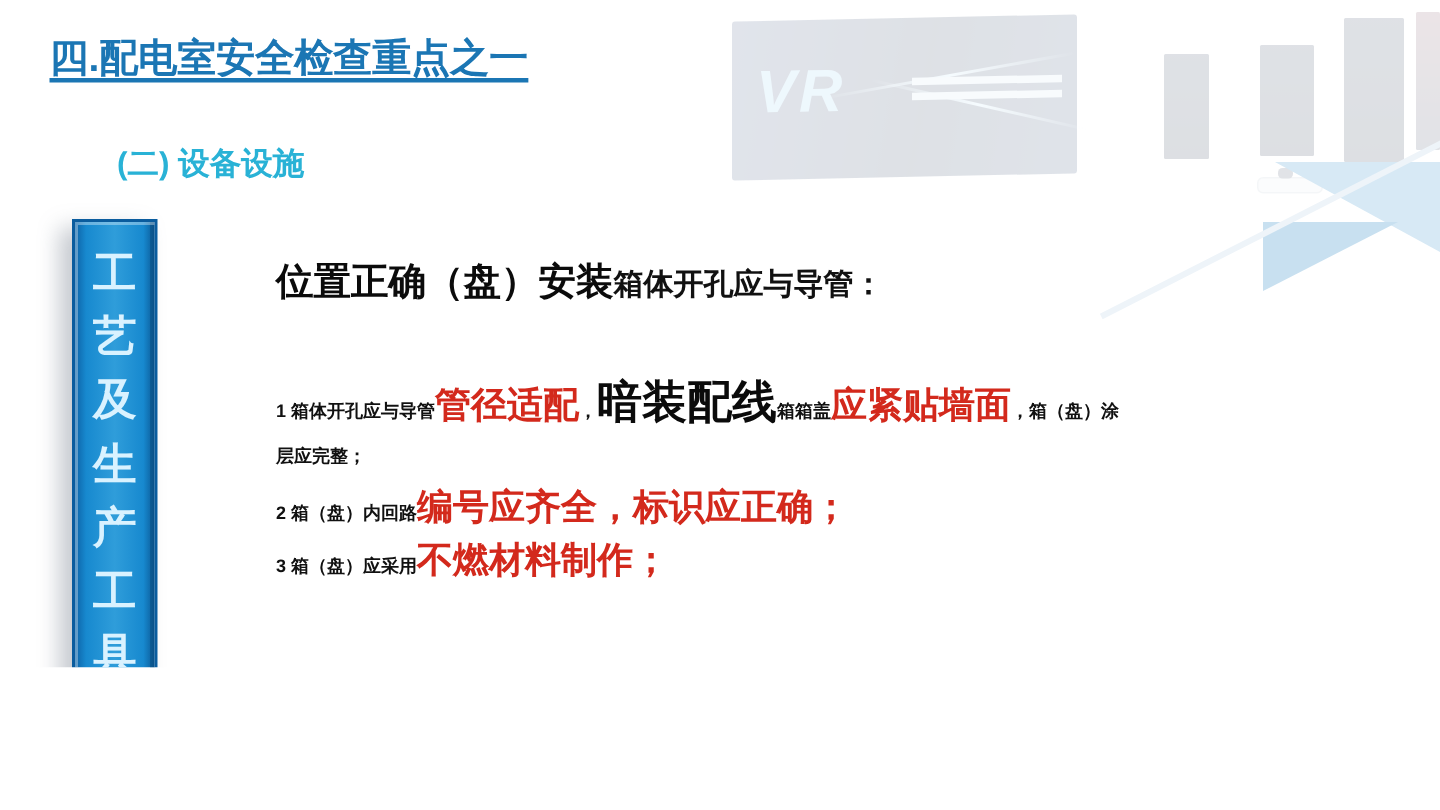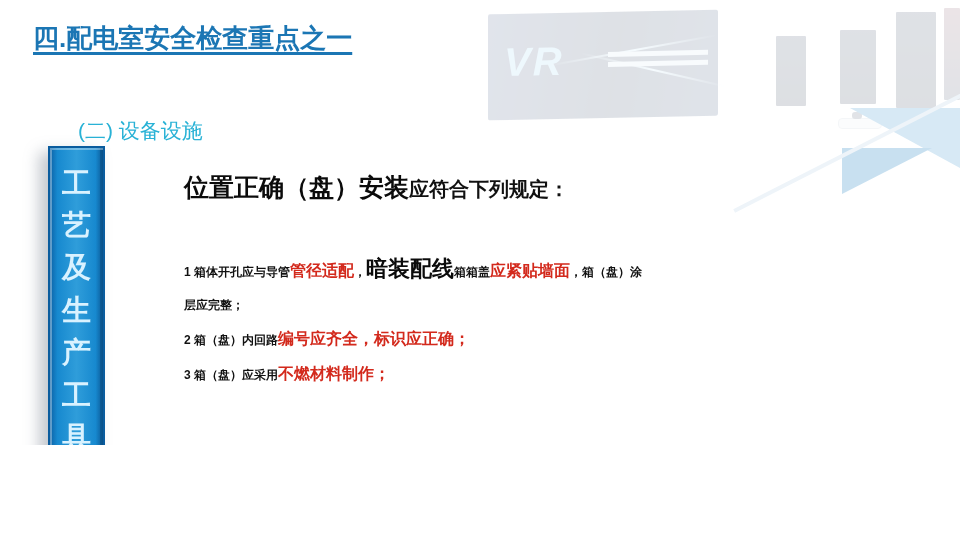--- a/index.html
+++ b/index.html
@@ -34,40 +34,40 @@
   
   .deco-tri{position:absolute;width:0;height:0;border-style:solid;pointer-events:none;}
   .t1{right:0;top:108px;border-width:0 110px 60px 0;border-color:transparent #d7e9f5 transparent transparent;}
   .t2{right:28px;top:148px;border-width:46px 90px 0 0;border-color:#c8e0f0 transparent transparent transparent;}
   .deco-line{position:absolute;height:4px;background:#eef4f9;transform:rotate(-27deg);pointer-events:none;}
   .l1{right:-20px;top:150px;width:260px;}
 
   
   .title{position:absolute;left:33px;top:21px;font-size:26px;font-weight:bold;color:#1b76b4;
     text-decoration:underline;text-decoration-thickness:3px;text-underline-offset:5px;white-space:nowrap;}
-  .subtitle{position:absolute;left:78px;top:95px;font-size:21px;font-weight:normal;color:#29b2d6;white-space:nowrap;margin-top:22px;}
+  .subtitle{position:absolute;left:78px;top:95px;font-size:21px;font-weight:bold;color:#29b2d6;white-space:nowrap;}
 
   
   .bar{position:absolute;left:48px;top:146px;width:57px;height:371px;
     background:linear-gradient(90deg,#0d62a6 0%,#1789cf 14%,#2f9dda 50%,#1789cf 86%,#0b5996 100%);
     border:2px solid #0a5c9e;box-sizing:border-box;
     box-shadow:inset 2px 2px 0 rgba(255,255,255,.35),inset -3px -3px 0 rgba(8,70,120,.45),
       -9px 6px 14px rgba(110,120,135,.40);
     display:flex;flex-direction:column;align-items:center;justify-content:space-around;
     padding:14px 0;}
   .bar-char{font-size:29px;font-weight:bold;color:#d9f2ff;line-height:1;}
 
   
   .heading{position:absolute;left:184px;top:171px;white-space:nowrap;color:#0f0f0f;}
   .lines{position:absolute;left:184px;top:251px;width:700px;}
   .content-line{white-space:nowrap;line-height:35px;height:35px;color:#111111;}
   .seg{font-weight:bold;}
   .seg-normal{font-size:12px;color:#111111;}
-  .seg-large{font-size:22px;color:#0b0b0b;}
-  .seg-red{font-size:16px;color:#d3291c;}
+  .seg-large{font-size:30px;color:#0b0b0b;}
+  .seg-red{font-size:24px;color:#d3291c;}
   .heading .seg-large{font-size:25px;}
   .heading .seg-normal{font-size:20px;}
   .source{position:absolute;left:184px;top:429px;font-size:14.5px;font-weight:bold;color:#1a1a1a;white-space:nowrap;}
 
   
   .watermark{position:absolute;left:726px;top:468px;display:flex;align-items:center;gap:9px;}
   .wm-icon{position:relative;width:48px;height:40px;}
   .wm-bubble{position:absolute;border:2px solid #d2d2d2;background:#fdfdfd;border-radius:50%;}
   .wm-big{left:2px;top:4px;width:26px;height:23px;}
   .wm-small{left:22px;top:14px;width:19px;height:17px;}
@@ -110,21 +110,21 @@
   <div class="bar-char">工</div>
       <div class="bar-char">艺</div>
       <div class="bar-char">及</div>
       <div class="bar-char">生</div>
       <div class="bar-char">产</div>
       <div class="bar-char">工</div>
       <div class="bar-char">具</div>
       <div class="bar-char">类</div>
     </div>
 
-  <div class="heading"><span class="seg seg-large">位置正确（盘）安装</span><span class="seg seg-normal">应符合下列规定：</span></div>
+  <div class="heading"><span class="seg seg-large">位置正确（盘）安装</span><span class="seg seg-normal">箱体开孔应与导管：</span></div>
 
   <div class="lines">
     <div class="content-line"><span class="seg seg-normal">1 箱体开孔应与导管</span><span class="seg seg-red">管径适配</span><span class="seg seg-normal">，</span><span class="seg seg-large">暗装配线</span><span class="seg seg-normal">箱箱盖</span><span class="seg seg-red">应紧贴墙面</span><span class="seg seg-normal">，箱（盘）涂</span></div>
     <div class="content-line"><span class="seg seg-normal">层应完整；</span></div>
     <div class="content-line"><span class="seg seg-normal">2 箱（盘）内回路</span><span class="seg seg-red">编号应齐全，标识应正确；</span></div>
     <div class="content-line"><span class="seg seg-normal">3 箱（盘）应采用</span><span class="seg seg-red">不燃材料制作；</span></div>
   </div>
 
 
   <div class="watermark">

